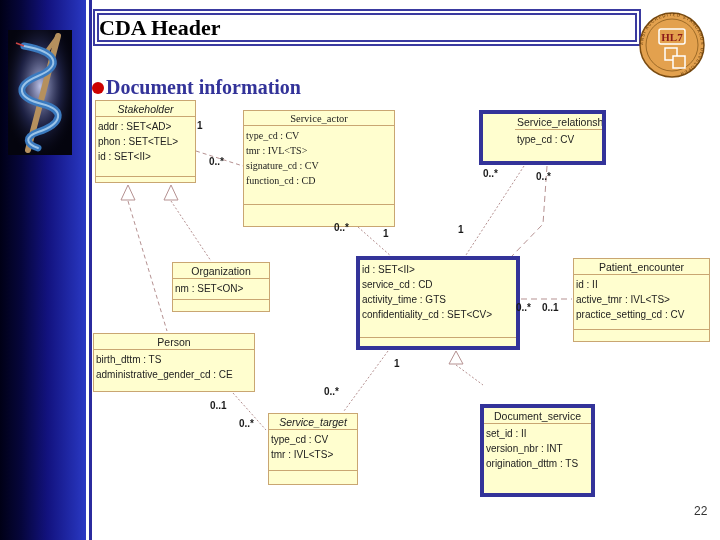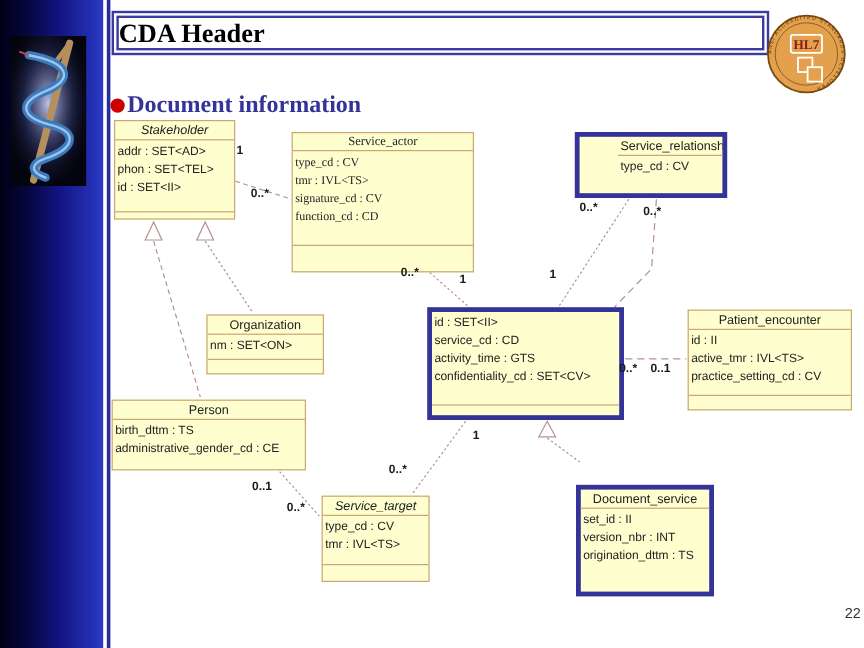--- a/index.html
+++ b/index.html
@@ -30,21 +30,21 @@
           font-size:10.5px;white-space:nowrap;overflow:hidden;}
   .uml .t.it{font-style:italic;}
   .uml .attrs{flex:1;padding:2px 1px 0 2px;line-height:15px;overflow:hidden;}
   .uml .attrs div{white-space:nowrap;}
   .uml .ops{border-top:1px solid #c9a672;flex:none;}
   
   .wires{position:absolute;left:0;top:0;z-index:1;pointer-events:none;}
   
   .mult{position:absolute;font:bold 10px "Liberation Sans",sans-serif;color:#1a1a1a;z-index:3;
         white-space:nowrap;}
-  .pagenum{position:absolute;left:694px;top:504px;font:12px "Liberation Sans",sans-serif;color:#333;margin-left:10px;}
+  .pagenum{position:absolute;left:694px;top:504px;font:12px "Liberation Sans",sans-serif;color:#333;}
 </style>
 </head>
 <body>
 
 <div class="slide">
 
   <div class="sidebar">
     <svg class="caduceus" width="64" height="125" viewBox="0 0 64 125">
       <defs>
         <radialGradient id="glow" cx="50%" cy="45%" r="60%">

